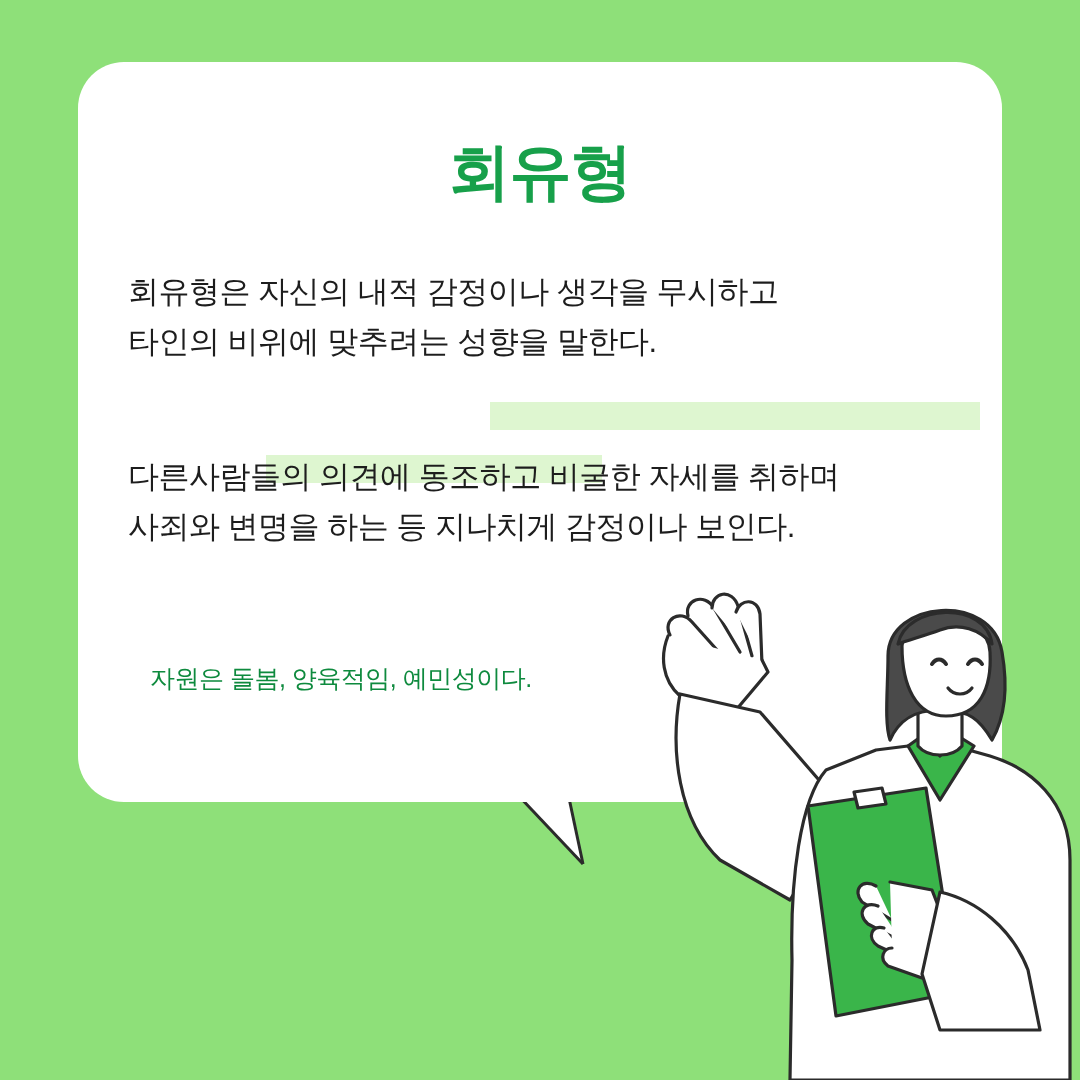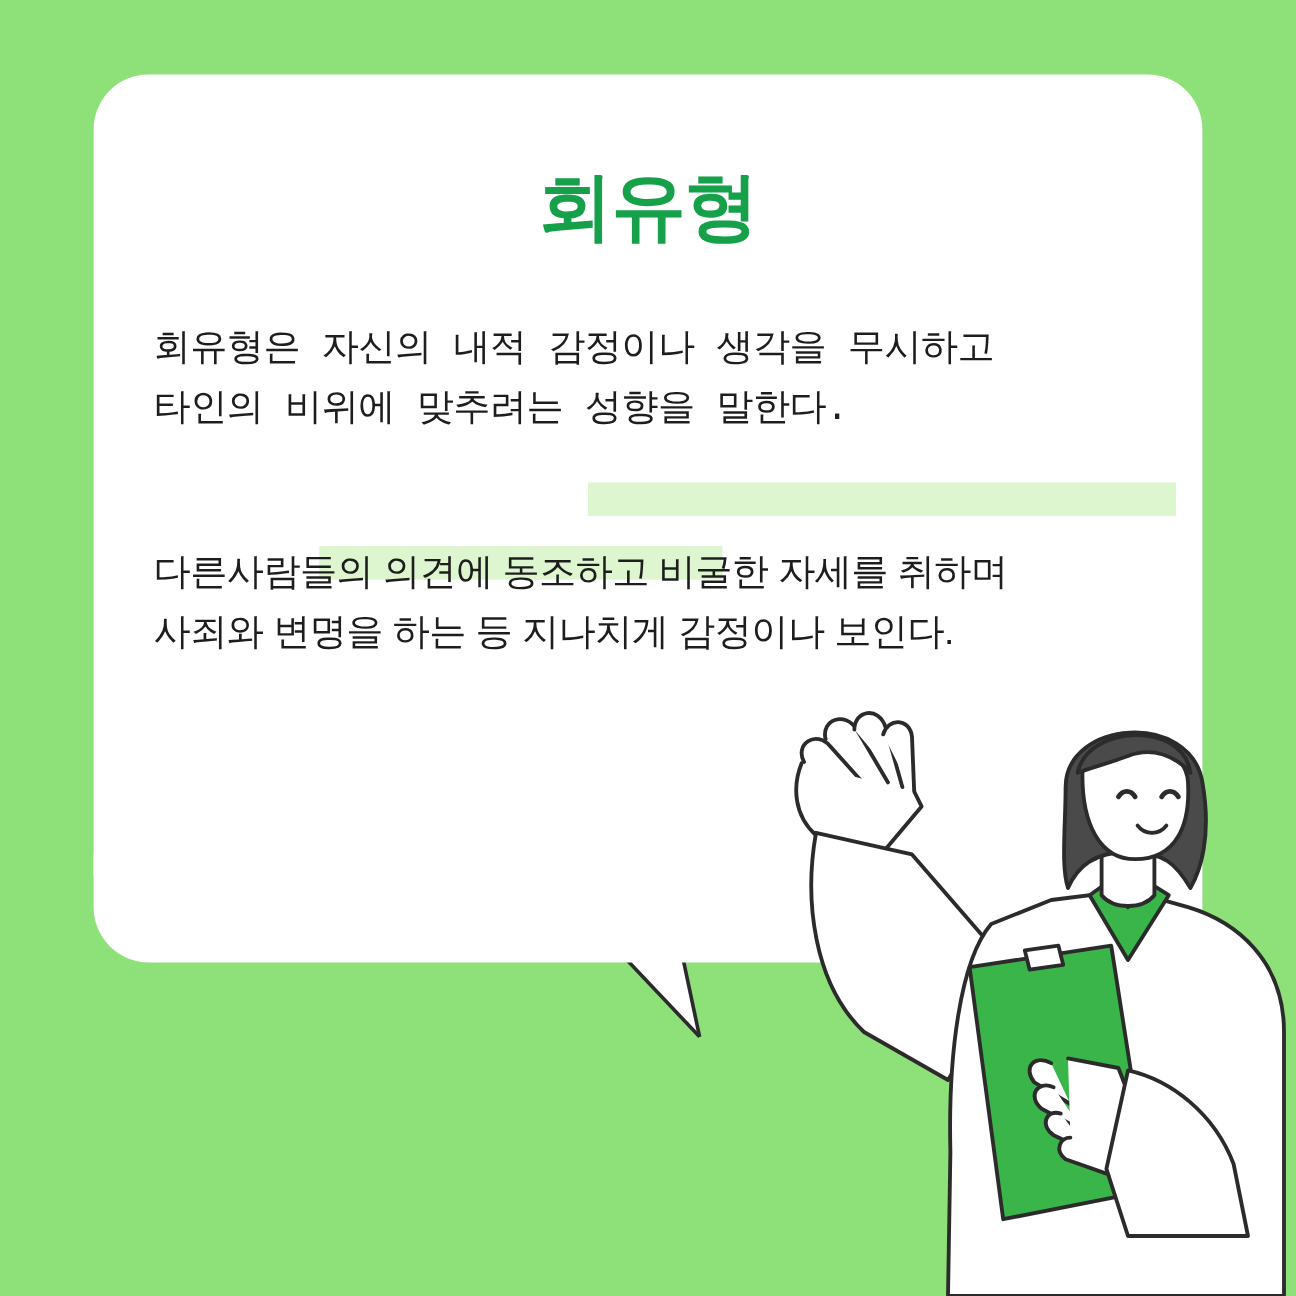--- a/index.html
+++ b/index.html
@@ -58,21 +58,20 @@
     color: #1d1d1d;
     font-size: 31px;
     line-height: 50px;
     letter-spacing: -0.5px;
     white-space: pre-line;
   }
   .para-1 {
     left: 50px;
     top: 205px;
     width: 820px;
-    font-family: Liberation Mono, monospace;
   }
   .para-2 {
     left: 50px;
     top: 390px;
     width: 830px;
   }
   .note {
     position: absolute;
     left: 72px;
     top: 600px;
@@ -133,20 +132,21 @@
   <div class="bubble">
     <div class="title">회유형</div>
 
     <div class="hl hl-1"></div>
     <div class="hl hl-2"></div>
 
     <div class="para para-1">회유형은 자신의 내적 감정이나 생각을 무시하고
 타인의 비위에 맞추려는 성향을 말한다.</div>
     <div class="para para-2">다른사람들의 의견에 동조하고 비굴한 자세를 취하며
 사죄와 변명을 하는 등 지나치게 감정이나 보인다.</div>
+    <div class="note">자원은 돌봄, 양육적임, 예민성이다.</div>
   </div>
 
   <div class="nub"></div>
 
   <svg class="person" viewBox="0 0 440 520">
     <g fill="none" stroke="#2b2b2b" stroke-width="3.2" stroke-linecap="round" stroke-linejoin="round">
 
       <path d="M30 75 C22 60 40 48 52 62 L86 100" fill="#ffffff"></path>
       <path d="M48 56 C44 40 64 32 74 48 L100 92" fill="#ffffff"></path>
       <path d="M72 48 C72 32 92 28 98 46 L112 96" fill="#ffffff"></path>

